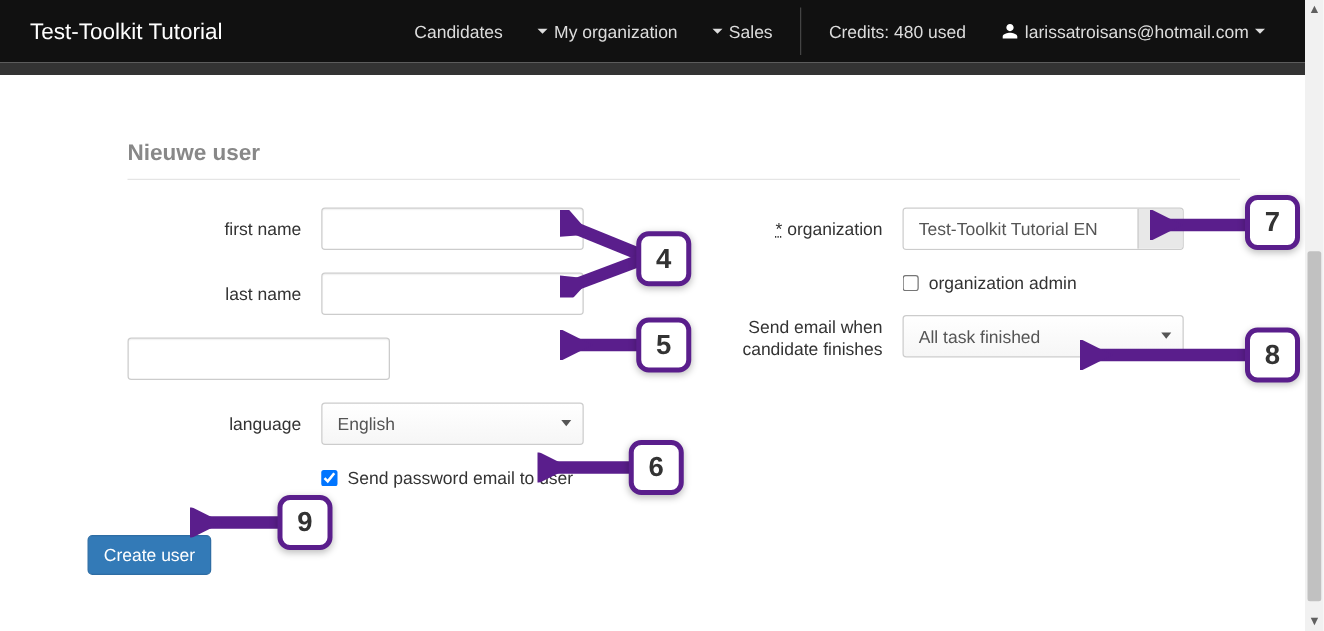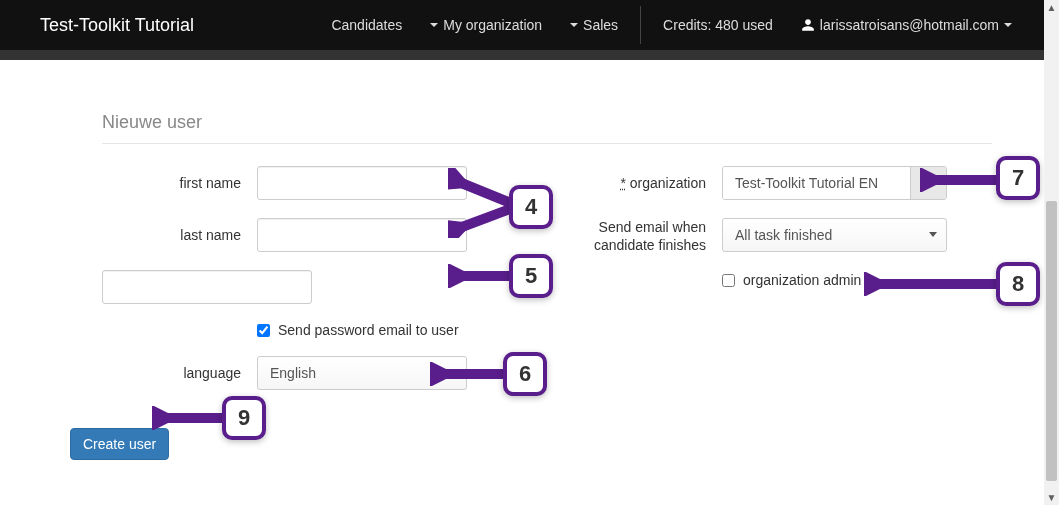--- a/index.html
+++ b/index.html
@@ -7,35 +7,35 @@
   .viewport { position: relative; width: 1059px; height: 505px; }
 
   
   .scrollbar { position: absolute; right: 0; top: 0; width: 15px; height: 505px; background: #f1f1f1; }
   .scrollbar .up, .scrollbar .down { width: 15px; height: 15px; display:flex; align-items:center; justify-content:center; color:#606060; font-size:10px; user-select:none; }
   .scrollbar .track { position:absolute; top:15px; bottom:15px; left:0; right:0; }
   .scrollbar .thumb { position:absolute; left:2px; right:2px; top:186px; height:280px; background:#c1c1c1; border-radius:2px; }
   .scrollbar .down { position:absolute; bottom:0; }
 
   
-  .navbar { position:absolute; left:0; top:0; width:1044px; height:50px; background:#111; color:#fff; display:flex; align-items:center; padding:0 18px 0 40px; }
+  .navbar { position:absolute; left:0; top:0; width:1044px; height:50px; background:#111; color:#fff; display:flex; align-items:center; padding:0 18px 0 24px; }
   .brand { font-size:18px; font-weight:500; flex:0 0 auto; margin-right:auto; }
   .nav-group { display:flex; align-items:center; height:50px; }
   .nav-item { color:#ddd; font-size:14px; padding:0 14px; height:50px; display:flex; align-items:center; gap:5px; cursor:pointer; }
   .nav-item .caret-down { display:inline-block; width:0; height:0; border-left:4px solid transparent; border-right:4px solid transparent; border-top:4px solid #ddd; }
   .nav-sep { width:1px; height:38px; background:#444; margin:0 8px; }
   .user-icon svg { width:14px; height:14px; fill:#fff; display:block; }
 
   
   .substrip { position:absolute; left:0; top:50px; width:1044px; height:10px; background:#333; }
 
   
   .page { position:absolute; left:62px; top:60px; width:970px; height:440px; background:#fff; }
 
-  .page-title { color:#888; font-size:18px; font-weight:400; padding:52px 0 10px 40px; }
+  .page-title { color:#888; font-size:18px; font-weight:700; padding:52px 0 10px 40px; }
   .title-rule { height:1px; background:#e5e5e5; margin:0 40px 22px 40px; }
 
   .form-cols { display:flex; padding:0 40px; }
   .col { flex:1; }
   .col.left { padding-right:30px; }
   .col.right { padding-left:10px; }
 
   .form-row { display:flex; align-items:center; margin-bottom:18px; }
   .form-row.align-top { align-items:flex-start; }
   .form-label { width:155px; text-align:right; padding-right:16px; color:#333; font-size:14px; }
@@ -119,62 +119,62 @@
           <div class="form-label">first name</div>
           <input class="text-input" type="text" value="" style="">
         </div>
         <div class="form-row">
           <div class="form-label">last name</div>
           <input class="text-input" type="text" value="" style="">
         </div>
         <div class="form-row">
           <input class="text-input" type="text" value="" style="">
         </div>
+        <div class="form-row">
+          <div class="form-label">language</div>
+          <div class="select-wrap">
+            <div class="select-face">English</div>
+            <div class="select-caret"></div>
+          </div>
+        </div>
         <div class="form-row pw-row">
           <div class="form-label"></div>
           <div class="checkbox-row">
             <input type="checkbox" checked="" style="">
             <span class="cb-label">Send password email to user</span>
-          </div>
-        </div>
-        <div class="form-row">
-          <div class="form-label">language</div>
-          <div class="select-wrap">
-            <div class="select-face">English</div>
-            <div class="select-caret"></div>
           </div>
         </div>
       </div>
 
       <div class="col right">
         <div class="form-row">
           <div class="form-label"><span class="req">*</span> <span>organization</span></div>
           <div class="org-combo">
             <div class="org-text">Test-Toolkit Tutorial EN</div>
             <div class="org-btn">
               <svg viewBox="0 0 24 24">
                   <path d="M7 10l5 5 5-5z"></path>
                 </svg>
             </div>
           </div>
         </div>
+        <div class="form-row" style="margin-top:16px;">
+          <div class="form-label"></div>
+          <div class="checkbox-row">
+            <input type="checkbox" style="">
+            <span class="cb-label">organization admin</span>
+          </div>
+        </div>
         <div class="form-row align-top">
           <div class="form-label multi-line-label">Send email when candidate finishes</div>
           <div class="select-wrap">
             <div class="select-face">All task finished</div>
             <div class="select-caret"></div>
           </div>
         </div>
-        <div class="form-row" style="margin-top:16px;">
-          <div class="form-label"></div>
-          <div class="checkbox-row">
-            <input type="checkbox" style="">
-            <span class="cb-label">organization admin</span>
-          </div>
-        </div>
       </div>
     </div>
 
     <div class="btn-wrap">
       <button class="btn-primary">Create user</button>
     </div>
   </div>
 
   <svg class="annot" style="left:448px; top:168px;" width="80" height="70">
     <defs>

